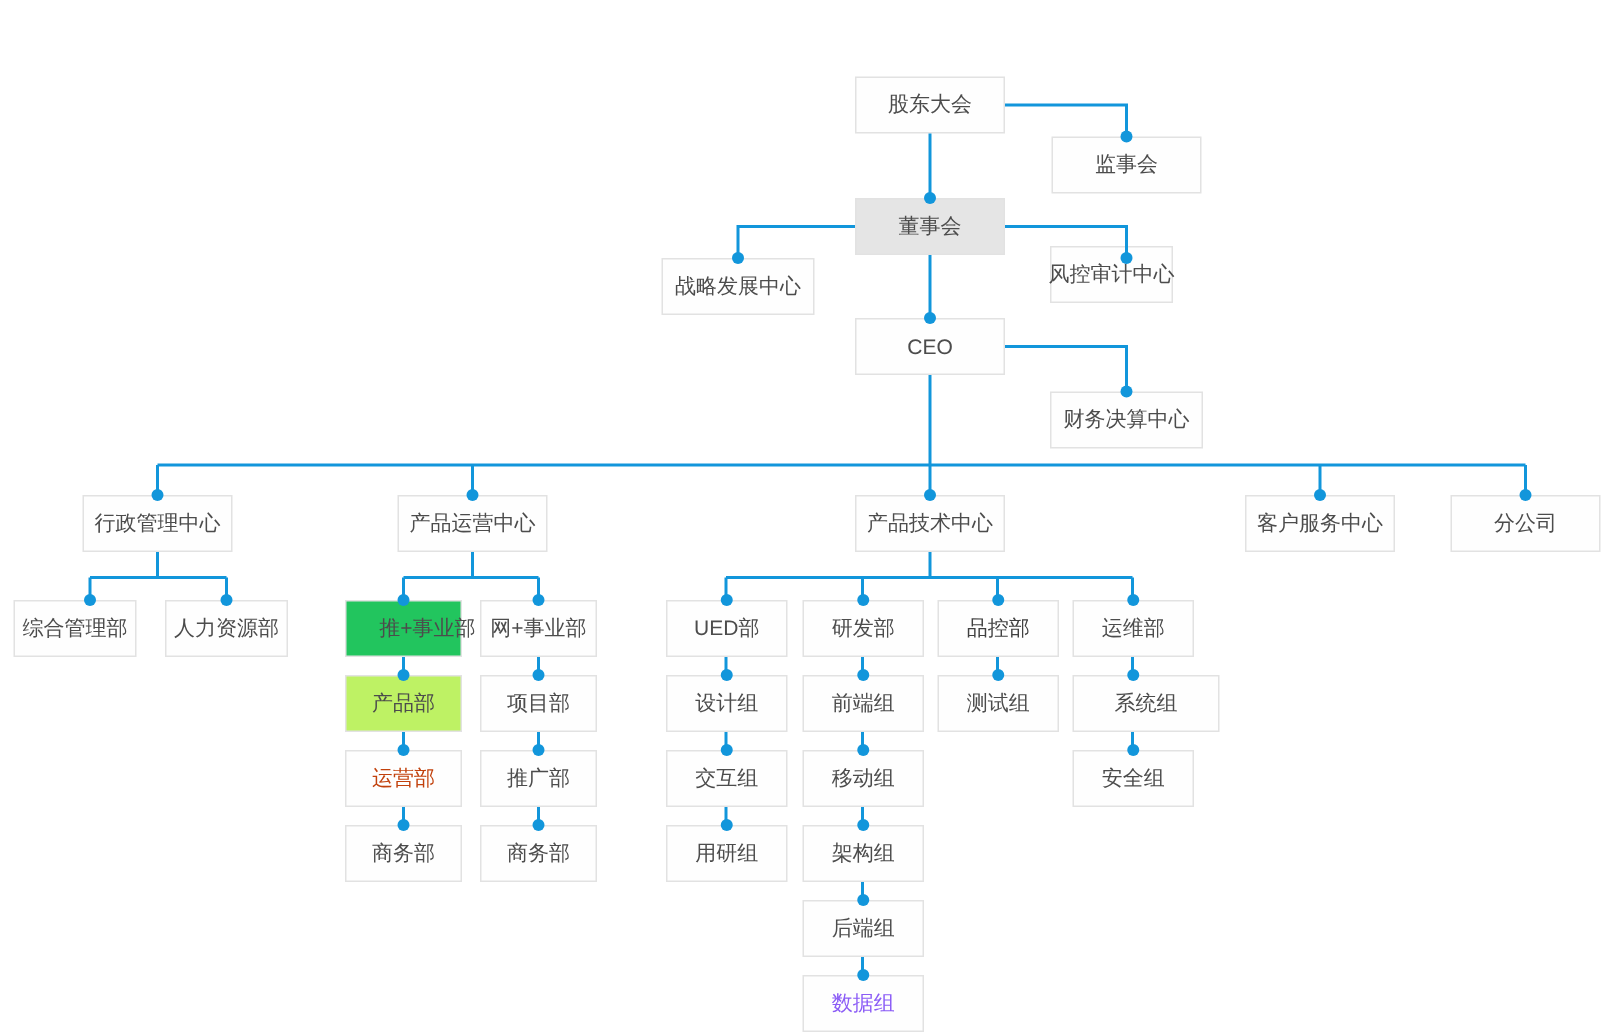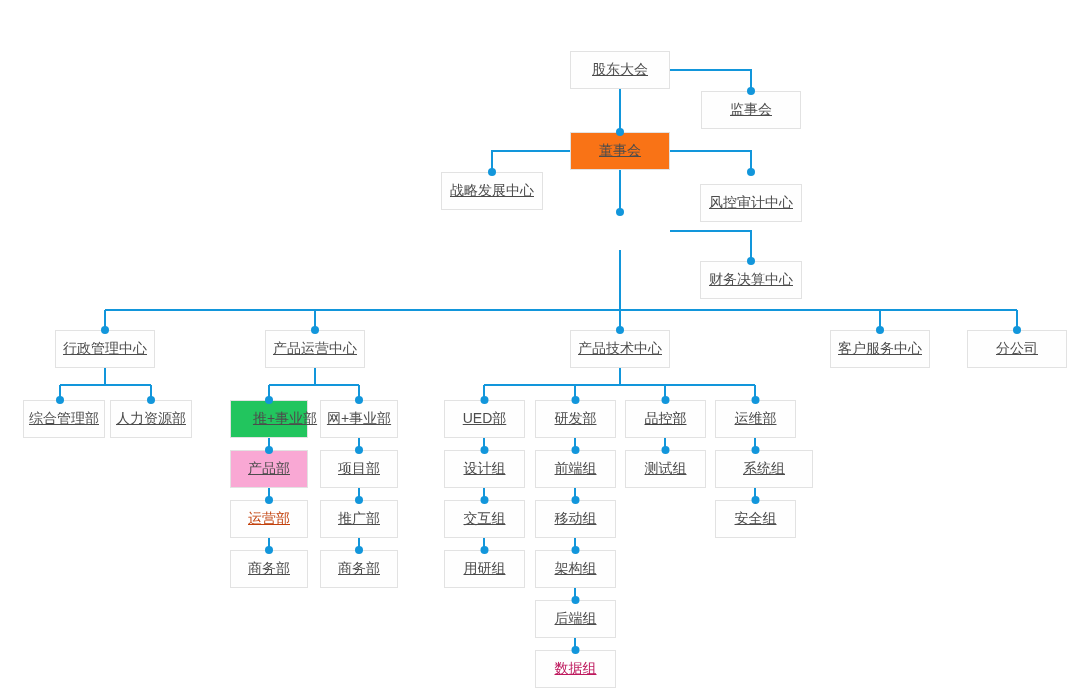--- a/index.html
+++ b/index.html
@@ -20,66 +20,66 @@
     left: 0; top: 0; right: 0; bottom: 0;
   }
   .node {
     position: absolute;
     box-sizing: border-box;
     display: flex;
     align-items: center;
     justify-content: center;
     font-size: 14px;
     white-space: nowrap;
-    text-decoration: underline;
   }
   .connector-layer {
     position: absolute;
     left: 0; top: 0;
     pointer-events: none;
   }
 </style>
 </head>
 <body>
 
 <div class="org-canvas" style="width: 1070px; height: 689px; background: rgb(255, 255, 255);">
   <div class="nodes-layer">
       <div class="node" style="left: 570px; top: 51px; width: 100px; height: 38px; background: rgb(254, 254, 254); border: 1px solid rgb(226, 226, 226); color: rgb(76, 76, 76);">股东大会</div>
       <div class="node" style="left: 701px; top: 91px; width: 100px; height: 38px; background: rgb(254, 254, 254); border: 1px solid rgb(226, 226, 226); color: rgb(76, 76, 76);">监事会</div>
-      <div class="node" style="left: 570px; top: 132px; width: 100px; height: 38px; background: #f97316; border: 1px solid rgb(226, 226, 226); color: rgb(76, 76, 76);">董事会</div>
+      <div class="node" style="left: 570px; top: 132px; width: 100px; height: 38px; background: #e5e5e5; border: 1px solid rgb(226, 226, 226); color: rgb(76, 76, 76);">董事会</div>
       <div class="node" style="left: 441px; top: 172px; width: 102px; height: 38px; background: rgb(254, 254, 254); border: 1px solid rgb(226, 226, 226); color: rgb(76, 76, 76);">战略发展中心</div>
-      <div class="node" style="left: 700px; top: 184px; width: 102px; height: 38px; background: rgb(254, 254, 254); border: 1px solid rgb(226, 226, 226); color: rgb(76, 76, 76);">风控审计中心</div>
+      <div class="node" style="left: 700px; top: 164px; width: 82px; height: 38px; background: rgb(254, 254, 254); border: 1px solid rgb(226, 226, 226); color: rgb(76, 76, 76);">风控审计中心</div>
+      <div class="node" style="left: 570px; top: 212px; width: 100px; height: 38px; background: rgb(254, 254, 254); border: 1px solid rgb(226, 226, 226); color: rgb(76, 76, 76);">CEO</div>
       <div class="node" style="left: 700px; top: 261px; width: 102px; height: 38px; background: rgb(254, 254, 254); border: 1px solid rgb(226, 226, 226); color: rgb(76, 76, 76);">财务决算中心</div>
       <div class="node" style="left: 55px; top: 330px; width: 100px; height: 38px; background: rgb(254, 254, 254); border: 1px solid rgb(226, 226, 226); color: rgb(76, 76, 76);">行政管理中心</div>
       <div class="node" style="left: 265px; top: 330px; width: 100px; height: 38px; background: rgb(254, 254, 254); border: 1px solid rgb(226, 226, 226); color: rgb(76, 76, 76);">产品运营中心</div>
       <div class="node" style="left: 570px; top: 330px; width: 100px; height: 38px; background: rgb(254, 254, 254); border: 1px solid rgb(226, 226, 226); color: rgb(76, 76, 76);">产品技术中心</div>
       <div class="node" style="left: 830px; top: 330px; width: 100px; height: 38px; background: rgb(254, 254, 254); border: 1px solid rgb(226, 226, 226); color: rgb(76, 76, 76);">客户服务中心</div>
       <div class="node" style="left: 967px; top: 330px; width: 100px; height: 38px; background: rgb(254, 254, 254); border: 1px solid rgb(226, 226, 226); color: rgb(76, 76, 76);">分公司</div>
-      <div class="node" style="left: 23px; top: 400px; width: 82px; height: 38px; background: rgb(254, 254, 254); border: 1px solid rgb(226, 226, 226); color: rgb(76, 76, 76);">综合管理部</div>
+      <div class="node" style="left: 9px; top: 400px; width: 82px; height: 38px; background: rgb(254, 254, 254); border: 1px solid rgb(226, 226, 226); color: rgb(76, 76, 76);">综合管理部</div>
       <div class="node" style="left: 110px; top: 400px; width: 82px; height: 38px; background: rgb(254, 254, 254); border: 1px solid rgb(226, 226, 226); color: rgb(76, 76, 76);">人力资源部</div>
       <div class="node" style="left: 230px; top: 400px; width: 78px; height: 38px; background: #22c55e; border: 1px solid rgb(226, 226, 226); color: rgb(76, 76, 76); padding-left: 32px;">推+事业部</div>
       <div class="node" style="left: 320px; top: 400px; width: 78px; height: 38px; background: rgb(254, 254, 254); border: 1px solid rgb(226, 226, 226); color: rgb(76, 76, 76);">网+事业部</div>
-      <div class="node" style="left: 230px; top: 450px; width: 78px; height: 38px; background: #f9a8d4; border: 1px solid rgb(226, 226, 226); color: rgb(76, 76, 76);">产品部</div>
+      <div class="node" style="left: 230px; top: 450px; width: 78px; height: 38px; background: #bef264; border: 1px solid rgb(226, 226, 226); color: rgb(76, 76, 76);">产品部</div>
       <div class="node" style="left: 230px; top: 500px; width: 78px; height: 38px; background: rgb(254, 254, 254); border: 1px solid rgb(226, 226, 226); color: #c2410c;">运营部</div>
       <div class="node" style="left: 230px; top: 550px; width: 78px; height: 38px; background: rgb(254, 254, 254); border: 1px solid rgb(226, 226, 226); color: rgb(76, 76, 76);">商务部</div>
       <div class="node" style="left: 320px; top: 450px; width: 78px; height: 38px; background: rgb(254, 254, 254); border: 1px solid rgb(226, 226, 226); color: rgb(76, 76, 76);">项目部</div>
       <div class="node" style="left: 320px; top: 500px; width: 78px; height: 38px; background: rgb(254, 254, 254); border: 1px solid rgb(226, 226, 226); color: rgb(76, 76, 76);">推广部</div>
       <div class="node" style="left: 320px; top: 550px; width: 78px; height: 38px; background: rgb(254, 254, 254); border: 1px solid rgb(226, 226, 226); color: rgb(76, 76, 76);">商务部</div>
       <div class="node" style="left: 444px; top: 400px; width: 81px; height: 38px; background: rgb(254, 254, 254); border: 1px solid rgb(226, 226, 226); color: rgb(76, 76, 76);">UED部</div>
       <div class="node" style="left: 535px; top: 400px; width: 81px; height: 38px; background: rgb(254, 254, 254); border: 1px solid rgb(226, 226, 226); color: rgb(76, 76, 76);">研发部</div>
       <div class="node" style="left: 625px; top: 400px; width: 81px; height: 38px; background: rgb(254, 254, 254); border: 1px solid rgb(226, 226, 226); color: #404040;">品控部</div>
       <div class="node" style="left: 715px; top: 400px; width: 81px; height: 38px; background: rgb(254, 254, 254); border: 1px solid rgb(226, 226, 226); color: rgb(76, 76, 76);">运维部</div>
       <div class="node" style="left: 444px; top: 450px; width: 81px; height: 38px; background: rgb(254, 254, 254); border: 1px solid rgb(226, 226, 226); color: rgb(76, 76, 76);">设计组</div>
       <div class="node" style="left: 444px; top: 500px; width: 81px; height: 38px; background: rgb(254, 254, 254); border: 1px solid rgb(226, 226, 226); color: rgb(76, 76, 76);">交互组</div>
       <div class="node" style="left: 444px; top: 550px; width: 81px; height: 38px; background: rgb(254, 254, 254); border: 1px solid rgb(226, 226, 226); color: rgb(76, 76, 76);">用研组</div>
       <div class="node" style="left: 535px; top: 450px; width: 81px; height: 38px; background: rgb(254, 254, 254); border: 1px solid rgb(226, 226, 226); color: rgb(76, 76, 76);">前端组</div>
       <div class="node" style="left: 535px; top: 500px; width: 81px; height: 38px; background: rgb(254, 254, 254); border: 1px solid rgb(226, 226, 226); color: rgb(76, 76, 76);">移动组</div>
       <div class="node" style="left: 535px; top: 550px; width: 81px; height: 38px; background: rgb(254, 254, 254); border: 1px solid rgb(226, 226, 226); color: rgb(76, 76, 76);">架构组</div>
       <div class="node" style="left: 535px; top: 600px; width: 81px; height: 38px; background: rgb(254, 254, 254); border: 1px solid rgb(226, 226, 226); color: rgb(76, 76, 76);">后端组</div>
-      <div class="node" style="left: 535px; top: 650px; width: 81px; height: 38px; background: rgb(254, 254, 254); border: 1px solid rgb(226, 226, 226); color: #be185d;">数据组</div>
+      <div class="node" style="left: 535px; top: 650px; width: 81px; height: 38px; background: rgb(254, 254, 254); border: 1px solid rgb(226, 226, 226); color: #8b5cf6;">数据组</div>
       <div class="node" style="left: 625px; top: 450px; width: 81px; height: 38px; background: rgb(254, 254, 254); border: 1px solid rgb(226, 226, 226); color: rgb(76, 76, 76);">测试组</div>
       <div class="node" style="left: 715px; top: 450px; width: 98px; height: 38px; background: rgb(254, 254, 254); border: 1px solid rgb(226, 226, 226); color: rgb(76, 76, 76);">系统组</div>
       <div class="node" style="left: 715px; top: 500px; width: 81px; height: 38px; background: rgb(254, 254, 254); border: 1px solid rgb(226, 226, 226); color: rgb(76, 76, 76); text-align: right;">安全组</div>
     </div>
   <svg class="connector-layer" width="1070" height="689" viewBox="0 0 1070 689">
       <polyline points="620,89 620,132" fill="none" stroke="#1296db" stroke-width="2"></polyline>
       <polyline points="670,70 751,70 751,91" fill="none" stroke="#1296db" stroke-width="2"></polyline>
       <polyline points="570,151 492,151 492,172" fill="none" stroke="#1296db" stroke-width="2"></polyline>
       <polyline points="670,151 751,151 751,172" fill="none" stroke="#1296db" stroke-width="2"></polyline>
       <polyline points="620,170 620,212" fill="none" stroke="#1296db" stroke-width="2"></polyline>

